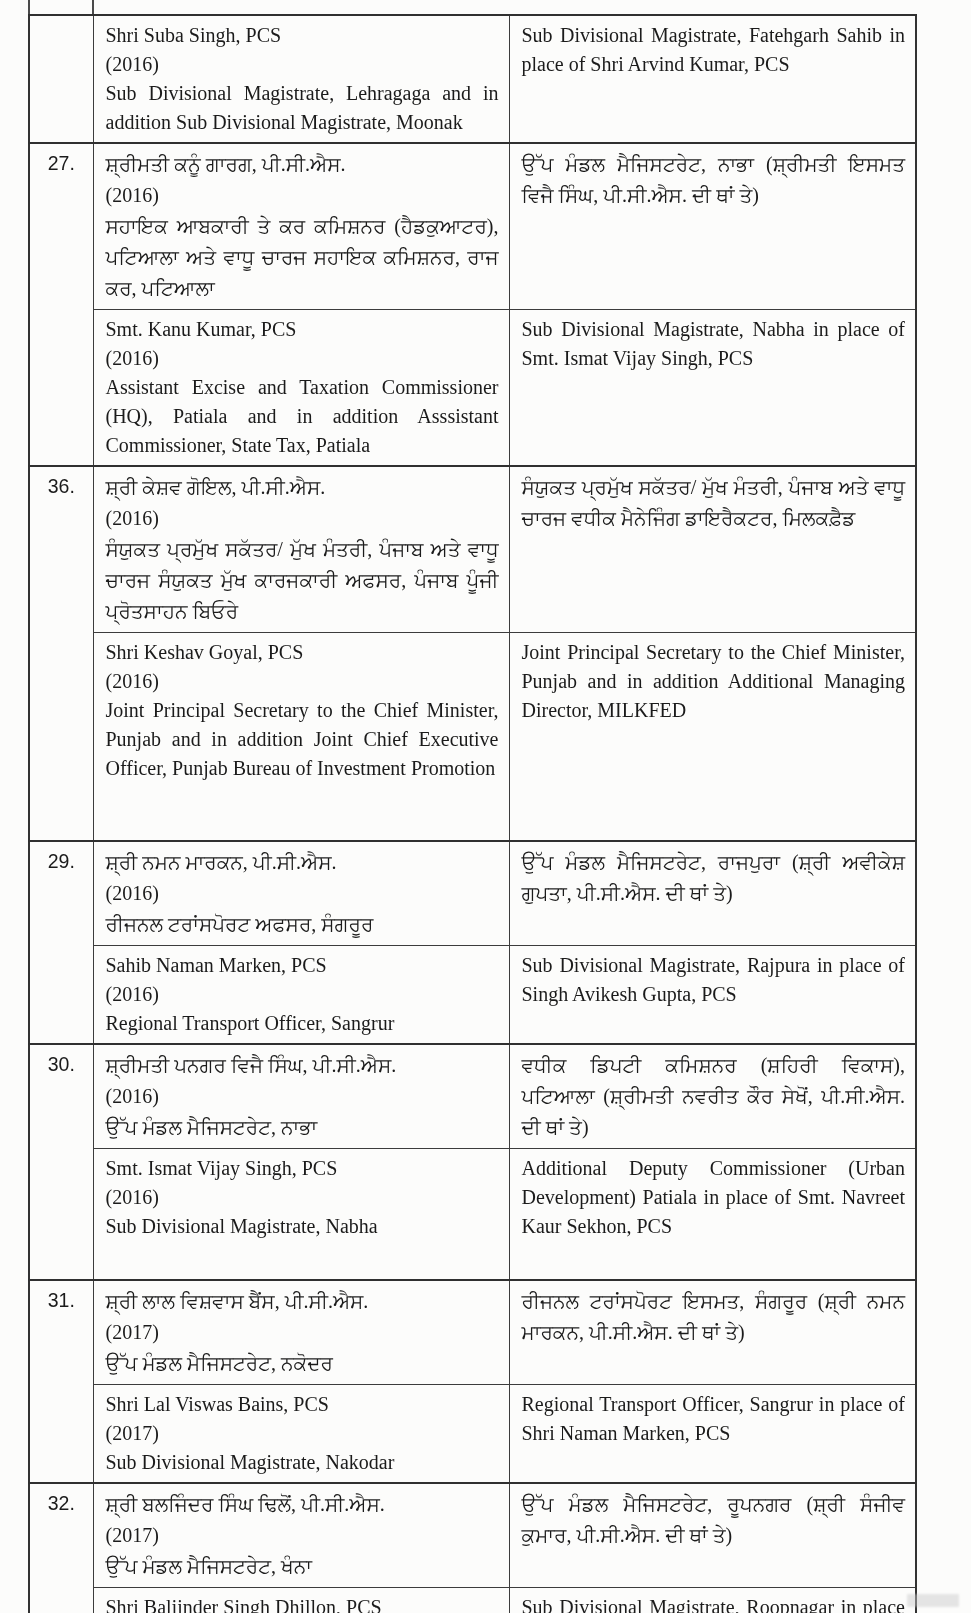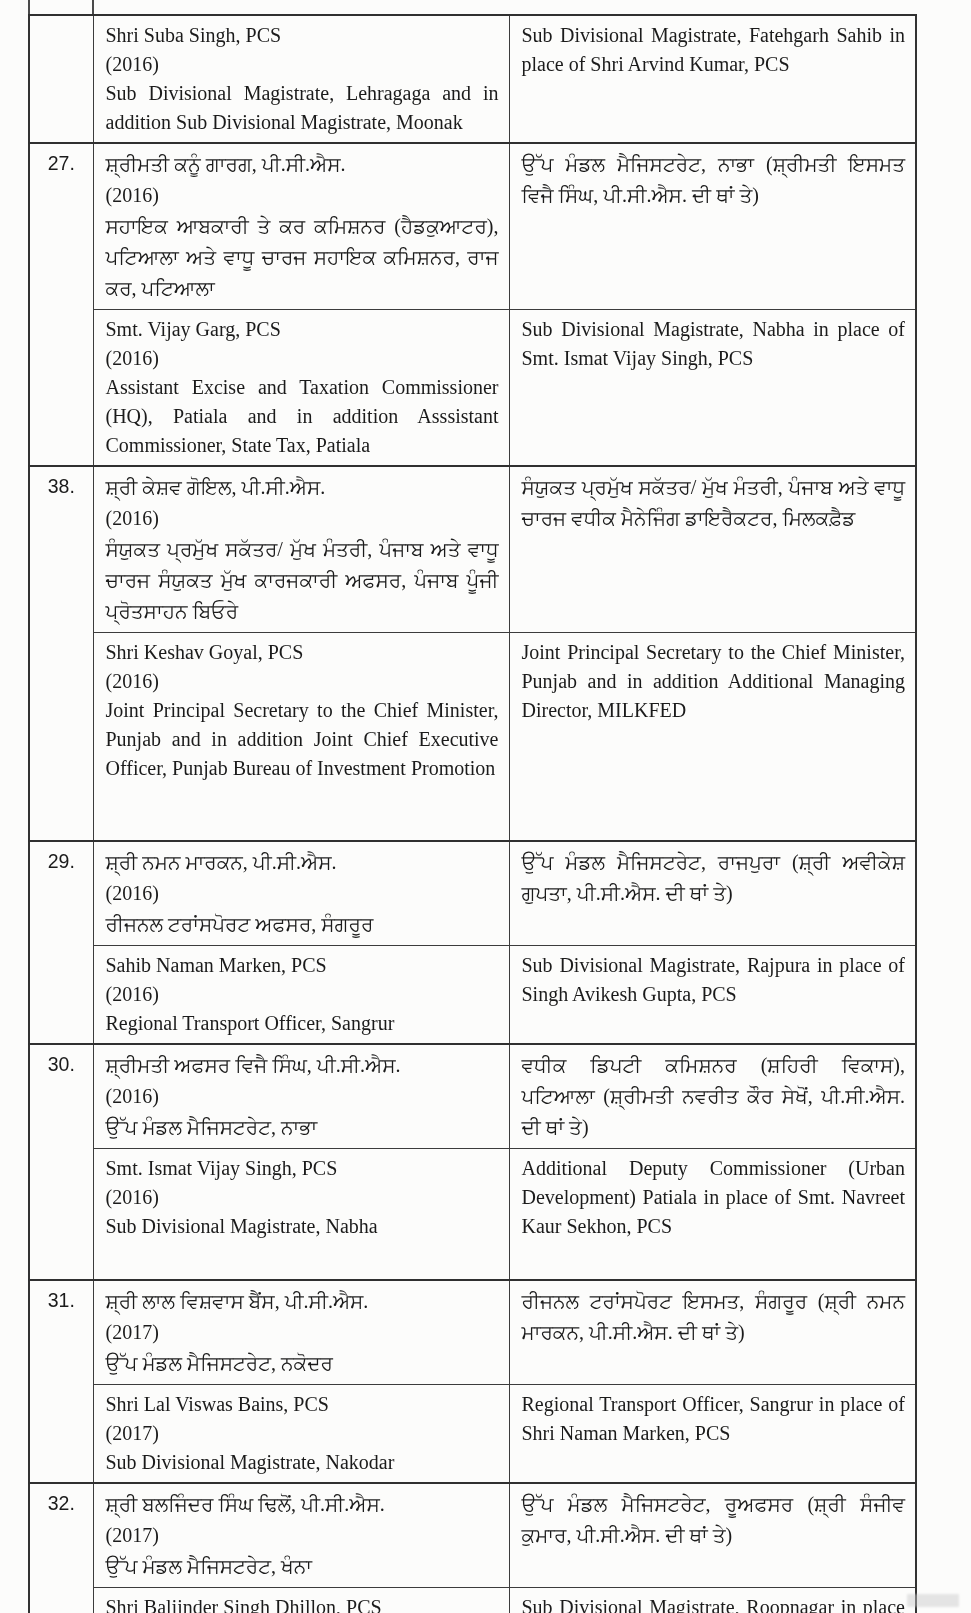--- a/index.html
+++ b/index.html
@@ -107,31 +107,31 @@
           <span class="line">ਸ਼੍ਰੀਮਤੀ ਕਨੂੰ ਗਾਰਗ, ਪੀ.ਸੀ.ਐਸ.</span>
           <span class="line">(2016)</span>
           <span class="post">ਸਹਾਇਕ ਆਬਕਾਰੀ ਤੇ ਕਰ ਕਮਿਸ਼ਨਰ (ਹੈਡਕੁਆਟਰ), ਪਟਿਆਲਾ ਅਤੇ ਵਾਧੂ ਚਾਰਜ ਸਹਾਇਕ ਕਮਿਸ਼ਨਰ, ਰਾਜ ਕਰ, ਪਟਿਆਲਾ</span>
         </td>
         <td class="txt">
           <span class="posting">ਉੱਪ ਮੰਡਲ ਮੈਜਿਸਟਰੇਟ, ਨਾਭਾ (ਸ਼੍ਰੀਮਤੀ ਇਸਮਤ ਵਿਜੈ ਸਿੰਘ, ਪੀ.ਸੀ.ਐਸ. ਦੀ ਥਾਂ ਤੇ)</span>
         </td>
       </tr>
       <tr class="row-en" style="height:126px">
         <td class="txt">
-          <span class="line">Smt. Vijay Garg, PCS</span>
+          <span class="line">Smt. Kanu Kumar, PCS</span>
           <span class="line">(2016)</span>
           <span class="post">Assistant Excise and Taxation Commissioner (HQ), Patiala and in addition Asssistant Commissioner, State Tax, Patiala</span>
         </td>
         <td class="txt">
           <span class="posting">Sub Divisional Magistrate, Nabha in place of Smt. Ismat Vijay Singh, PCS</span>
         </td>
       </tr>
 
       <tr class="row-pa entry-start" style="height:160px">
-        <td class="serial-cell" rowspan="2">38.</td>
+        <td class="serial-cell" rowspan="2">36.</td>
         <td class="txt">
           <span class="line">ਸ਼੍ਰੀ ਕੇਸ਼ਵ ਗੋਇਲ, ਪੀ.ਸੀ.ਐਸ.</span>
           <span class="line">(2016)</span>
           <span class="post">ਸੰਯੁਕਤ ਪ੍ਰਮੁੱਖ ਸਕੱਤਰ/ ਮੁੱਖ ਮੰਤਰੀ, ਪੰਜਾਬ ਅਤੇ ਵਾਧੂ ਚਾਰਜ ਸੰਯੁਕਤ ਮੁੱਖ ਕਾਰਜਕਾਰੀ ਅਫਸਰ, ਪੰਜਾਬ ਪੂੰਜੀ ਪ੍ਰੋਤਸਾਹਨ ਬਿਓਰੇ</span>
         </td>
         <td class="txt">
           <span class="posting">ਸੰਯੁਕਤ ਪ੍ਰਮੁੱਖ ਸਕੱਤਰ/ ਮੁੱਖ ਮੰਤਰੀ, ਪੰਜਾਬ ਅਤੇ ਵਾਧੂ ਚਾਰਜ ਵਧੀਕ ਮੈਨੇਜਿੰਗ ਡਾਇਰੈਕਟਰ, ਮਿਲਕਫ਼ੈਡ</span>
         </td>
       </tr>
       <tr class="row-en" style="height:208px">
@@ -163,21 +163,21 @@
           <span class="post">Regional Transport Officer, Sangrur</span>
         </td>
         <td class="txt">
           <span class="posting">Sub Divisional Magistrate, Rajpura in place of Singh Avikesh Gupta, PCS</span>
         </td>
       </tr>
 
       <tr class="row-pa entry-start" style="height:100px">
         <td class="serial-cell" rowspan="2">30.</td>
         <td class="txt">
-          <span class="line">ਸ਼੍ਰੀਮਤੀ ਅਫਸਰ ਵਿਜੈ ਸਿੰਘ, ਪੀ.ਸੀ.ਐਸ.</span>
+          <span class="line">ਸ਼੍ਰੀਮਤੀ ਪਨਗਰ ਵਿਜੈ ਸਿੰਘ, ਪੀ.ਸੀ.ਐਸ.</span>
           <span class="line">(2016)</span>
           <span class="post">ਉੱਪ ਮੰਡਲ ਮੈਜਿਸਟਰੇਟ, ਨਾਭਾ</span>
         </td>
         <td class="txt">
           <span class="posting">ਵਧੀਕ ਡਿਪਟੀ ਕਮਿਸ਼ਨਰ (ਸ਼ਹਿਰੀ ਵਿਕਾਸ), ਪਟਿਆਲਾ (ਸ਼੍ਰੀਮਤੀ ਨਵਰੀਤ ਕੌਰ ਸੇਖੋਂ, ਪੀ.ਸੀ.ਐਸ. ਦੀ ਥਾਂ ਤੇ)</span>
         </td>
       </tr>
       <tr class="row-en" style="height:132px">
         <td class="txt">
           <span class="line">Smt. Ismat Vijay Singh, PCS</span>
@@ -212,21 +212,21 @@
       </tr>
 
       <tr class="row-pa entry-start" style="height:100px">
         <td class="serial-cell" rowspan="2">32.</td>
         <td class="txt">
           <span class="line">ਸ਼੍ਰੀ ਬਲਜਿੰਦਰ ਸਿੰਘ ਢਿਲੋਂ, ਪੀ.ਸੀ.ਐਸ.</span>
           <span class="line">(2017)</span>
           <span class="post">ਉੱਪ ਮੰਡਲ ਮੈਜਿਸਟਰੇਟ, ਖੰਨਾ</span>
         </td>
         <td class="txt">
-          <span class="posting">ਉੱਪ ਮੰਡਲ ਮੈਜਿਸਟਰੇਟ, ਰੂਅਫਸਰ (ਸ਼੍ਰੀ ਸੰਜੀਵ ਕੁਮਾਰ, ਪੀ.ਸੀ.ਐਸ. ਦੀ ਥਾਂ ਤੇ)</span>
+          <span class="posting">ਉੱਪ ਮੰਡਲ ਮੈਜਿਸਟਰੇਟ, ਰੂਪਨਗਰ (ਸ਼੍ਰੀ ਸੰਜੀਵ ਕੁਮਾਰ, ਪੀ.ਸੀ.ਐਸ. ਦੀ ਥਾਂ ਤੇ)</span>
         </td>
       </tr>
       <tr class="row-en" style="height:96px">
         <td class="txt">
           <span class="line">Shri Baljinder Singh Dhillon, PCS</span>
           <span class="line">(2017)</span>
           <span class="post">Sub Divisional Magistrate, Khanna</span>
         </td>
         <td class="txt">
           <span class="posting">Sub Divisional Magistrate, Roopnagar in place of Shri Sanjeev Deputy, PCS</span>

